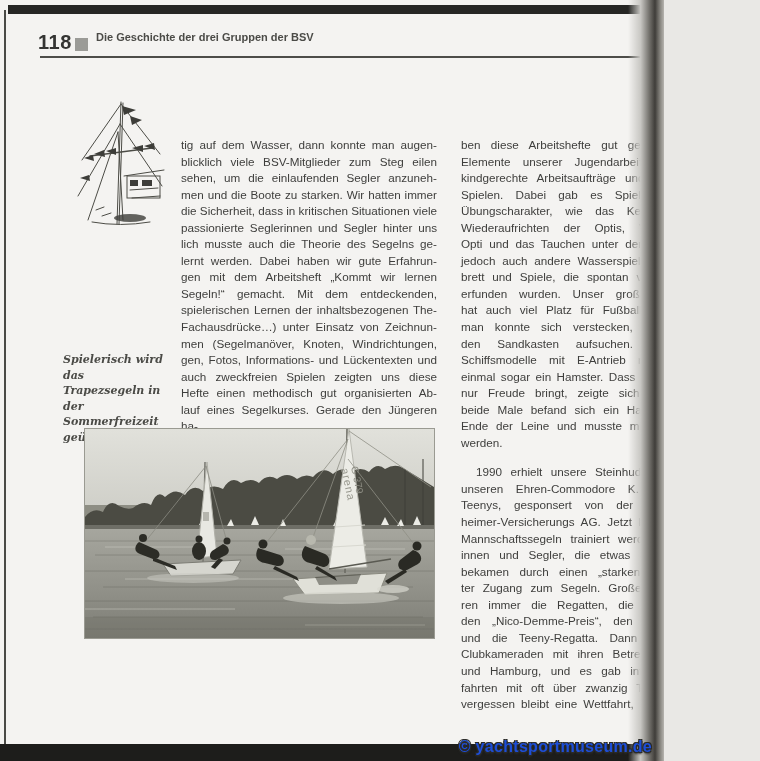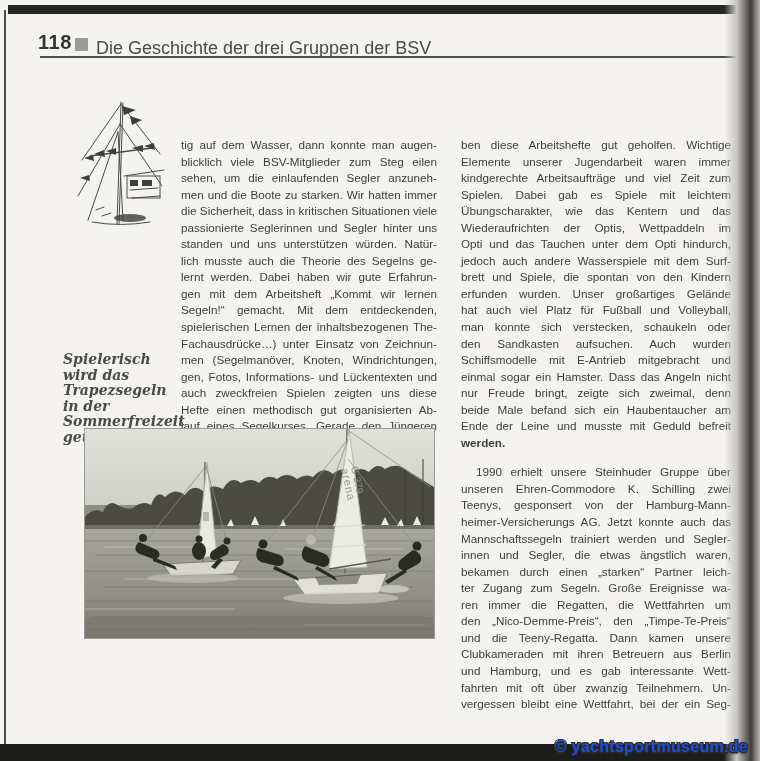--- a/index.html
+++ b/index.html
@@ -1,39 +1,39 @@
 <!DOCTYPE html>
 <html><head>
 <meta charset="utf-8">
 <style>
   html,body{margin:0;padding:0;background:#e9e8e5;}
-  #scan{position:relative;width:760px;height:761px;background:#f4f3f1;overflow:hidden;
-        font-family:"Liberation Sans",sans-serif;}
+  #scan{position:relative;width:652px;height:761px;background:#f4f3f1;overflow:hidden;
+        font-family:"Liberation Sans",sans-serif;padding-left:12px;}
   
   #top-bar{position:absolute;left:8px;right:0;top:5px;height:9px;background:#262624;}
   #left-line{position:absolute;left:4px;top:10px;bottom:17px;width:2px;background:#4a4a46;}
   #right-curl{position:absolute;top:0;right:0;bottom:0;width:36px;
     background:linear-gradient(to right,rgba(233,232,229,0) 0%,#c8c7c3 35%,#706e69 60%,#3f3d39 75%,#8a8882 90%,#b6b4af 100%);}
   #bottom-bar{position:absolute;left:0;right:0;bottom:0;height:17px;background:#1d1d1b;}
   
   #pagenum{position:absolute;left:38px;top:31px;font-size:20px;font-weight:bold;color:#343432;letter-spacing:.5px;}
   #hsq{position:absolute;left:75px;top:38px;width:13px;height:13px;background:#9b9b97;}
-  #htitle{position:absolute;left:96px;top:38px;font-size:18px;font-weight:normal;color:#4b4b47;}
+  #htitle{position:absolute;left:96px;top:31px;font-size:11px;font-weight:bold;color:#4b4b47;}
   #hrule{position:absolute;left:40px;top:56px;width:703px;height:2px;background:#4d4d49;}
   
   #sketch{position:absolute;left:72px;top:98px;}
   #caption{position:absolute;left:63px;top:352px;width:118px;
     font-family:"DejaVu Serif",serif;font-style:italic;font-weight:600;
-    font-size:14px;line-height:15.5px;color:#4a4a46;}
+    font-size:11px;line-height:15.5px;color:#4a4a46;}
   
   .col{position:absolute;top:99px;font-size:11.7px;color:#3e3e3c;margin-top:38px;}
   #col1{left:181px;width:256px;}
   #col2{left:461px;width:270px;}
   .tline{text-align:justify;text-align-last:justify;line-height:16.55px;}
-  .noj{text-align-last:left;font-weight:bold;}
+  .noj{text-align-last:left;}
   .ind{padding-left:15px;}
   .lsp{height:13px;}
   
   #photo{position:absolute;left:84px;top:428px;width:349px;height:209px;
     border:1px solid #9a9a92;background:#cfcfc9;}
   
   #credit{position:absolute;right:12px;bottom:5px;font-size:16px;font-weight:bold;color:#1d4ed8;
     letter-spacing:.3px;
     text-shadow:-1px -1px 0 #2a2a28,1px -1px 0 #2a2a28,-1px 1px 0 #2a2a28,1px 1px 0 #2a2a28,0 2px 2px #2a2a28;}
 </style>
@@ -91,21 +91,20 @@
     <div>Sommerfreizeit geübt.</div>
   </div>
 
   <div id="col1" class="col">
       <div class="tline">tig auf dem Wasser, dann konnte man augen-</div>
       <div class="tline">blicklich viele BSV-Mitglieder zum Steg eilen</div>
       <div class="tline">sehen, um die einlaufenden Segler anzuneh-</div>
       <div class="tline">men und die Boote zu starken. Wir hatten immer</div>
       <div class="tline">die Sicherheit, dass in kritischen Situationen viele</div>
       <div class="tline">passionierte Seglerinnen und Segler hinter uns</div>
-      <div class="tline">standen und uns unterstützen würden. Natür-</div>
       <div class="tline">lich musste auch die Theorie des Segelns ge-</div>
       <div class="tline">lernt werden. Dabei haben wir gute Erfahrun-</div>
       <div class="tline">gen mit dem Arbeitsheft „Kommt wir lernen</div>
       <div class="tline">Segeln!“ gemacht. Mit dem entdeckenden,</div>
       <div class="tline">spielerischen Lernen der inhaltsbezogenen The-</div>
       <div class="tline">Fachausdrücke…) unter Einsatz von Zeichnun-</div>
       <div class="tline">men (Segelmanöver, Knoten, Windrichtungen,</div>
       <div class="tline">gen, Fotos, Informations- und Lückentexten und</div>
       <div class="tline">auch zweckfreien Spielen zeigten uns diese</div>
       <div class="tline">Hefte einen methodisch gut organisierten Ab-</div>

